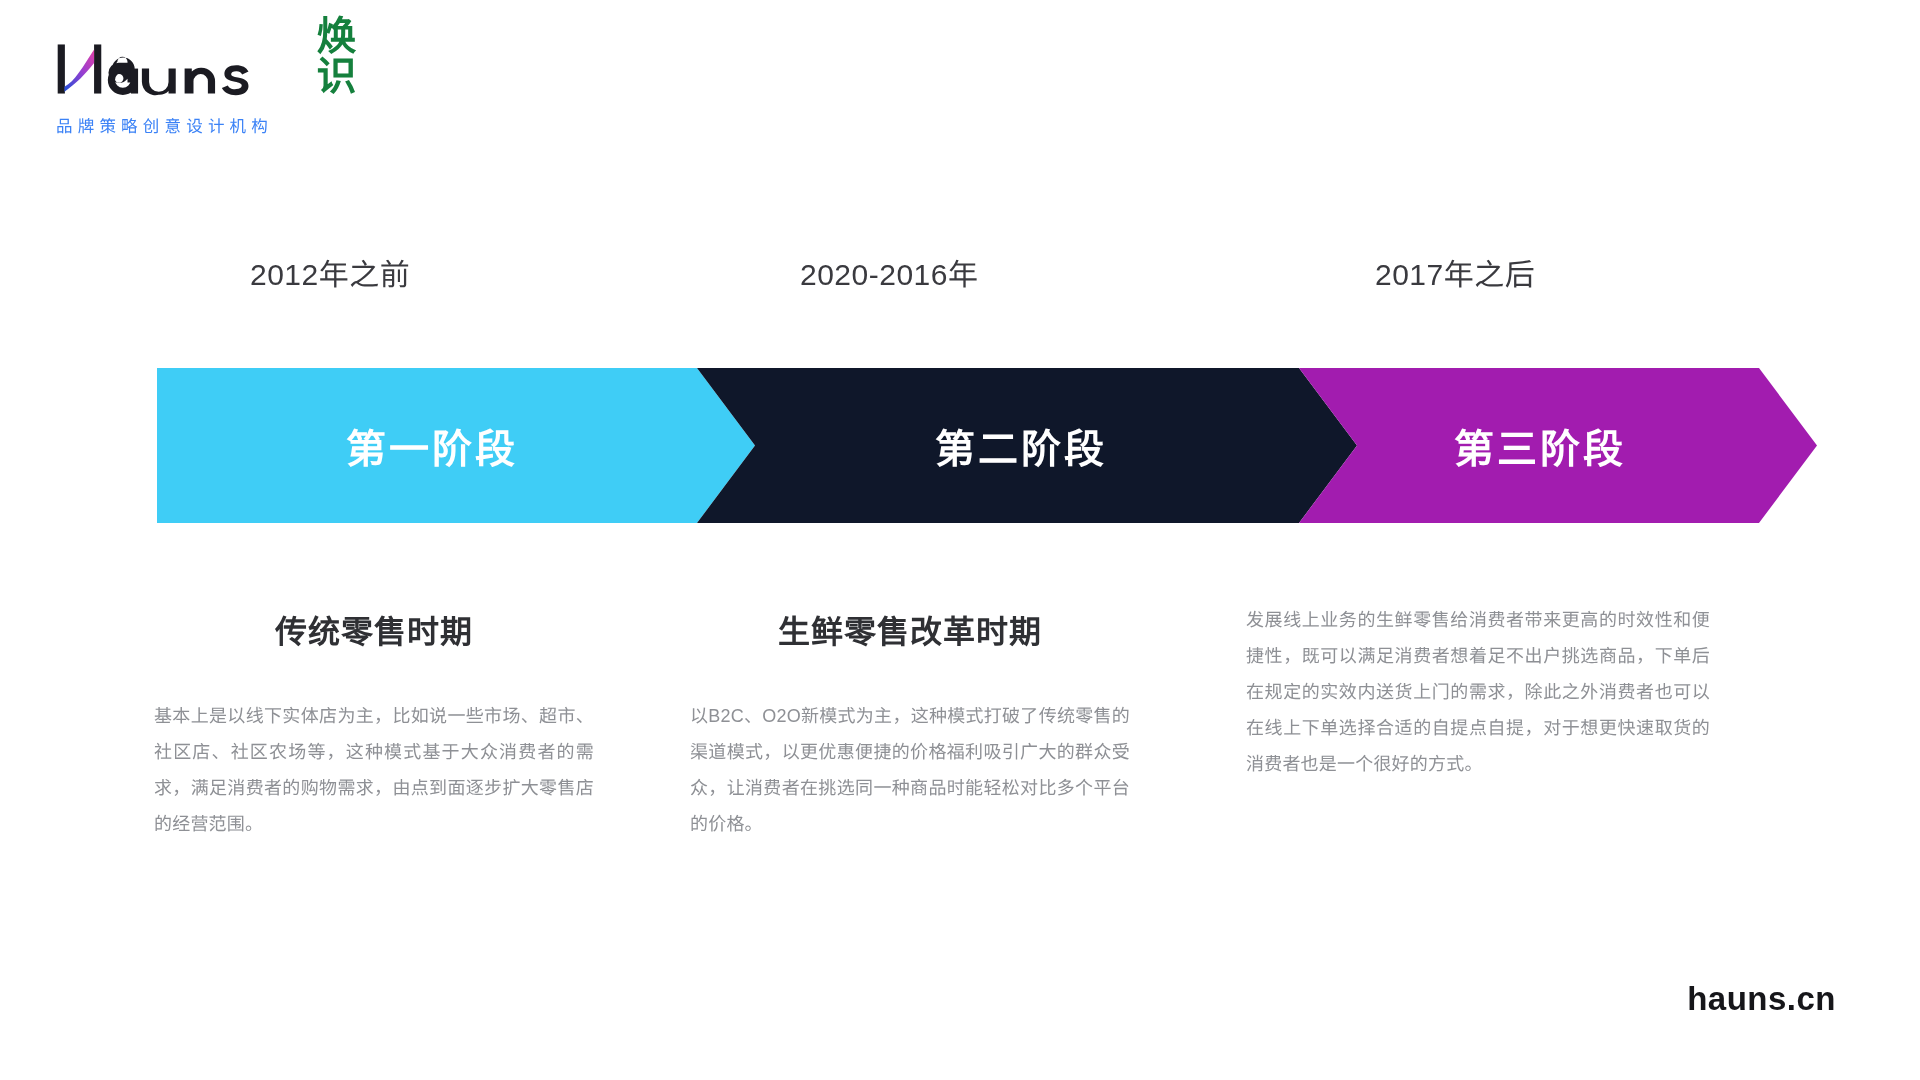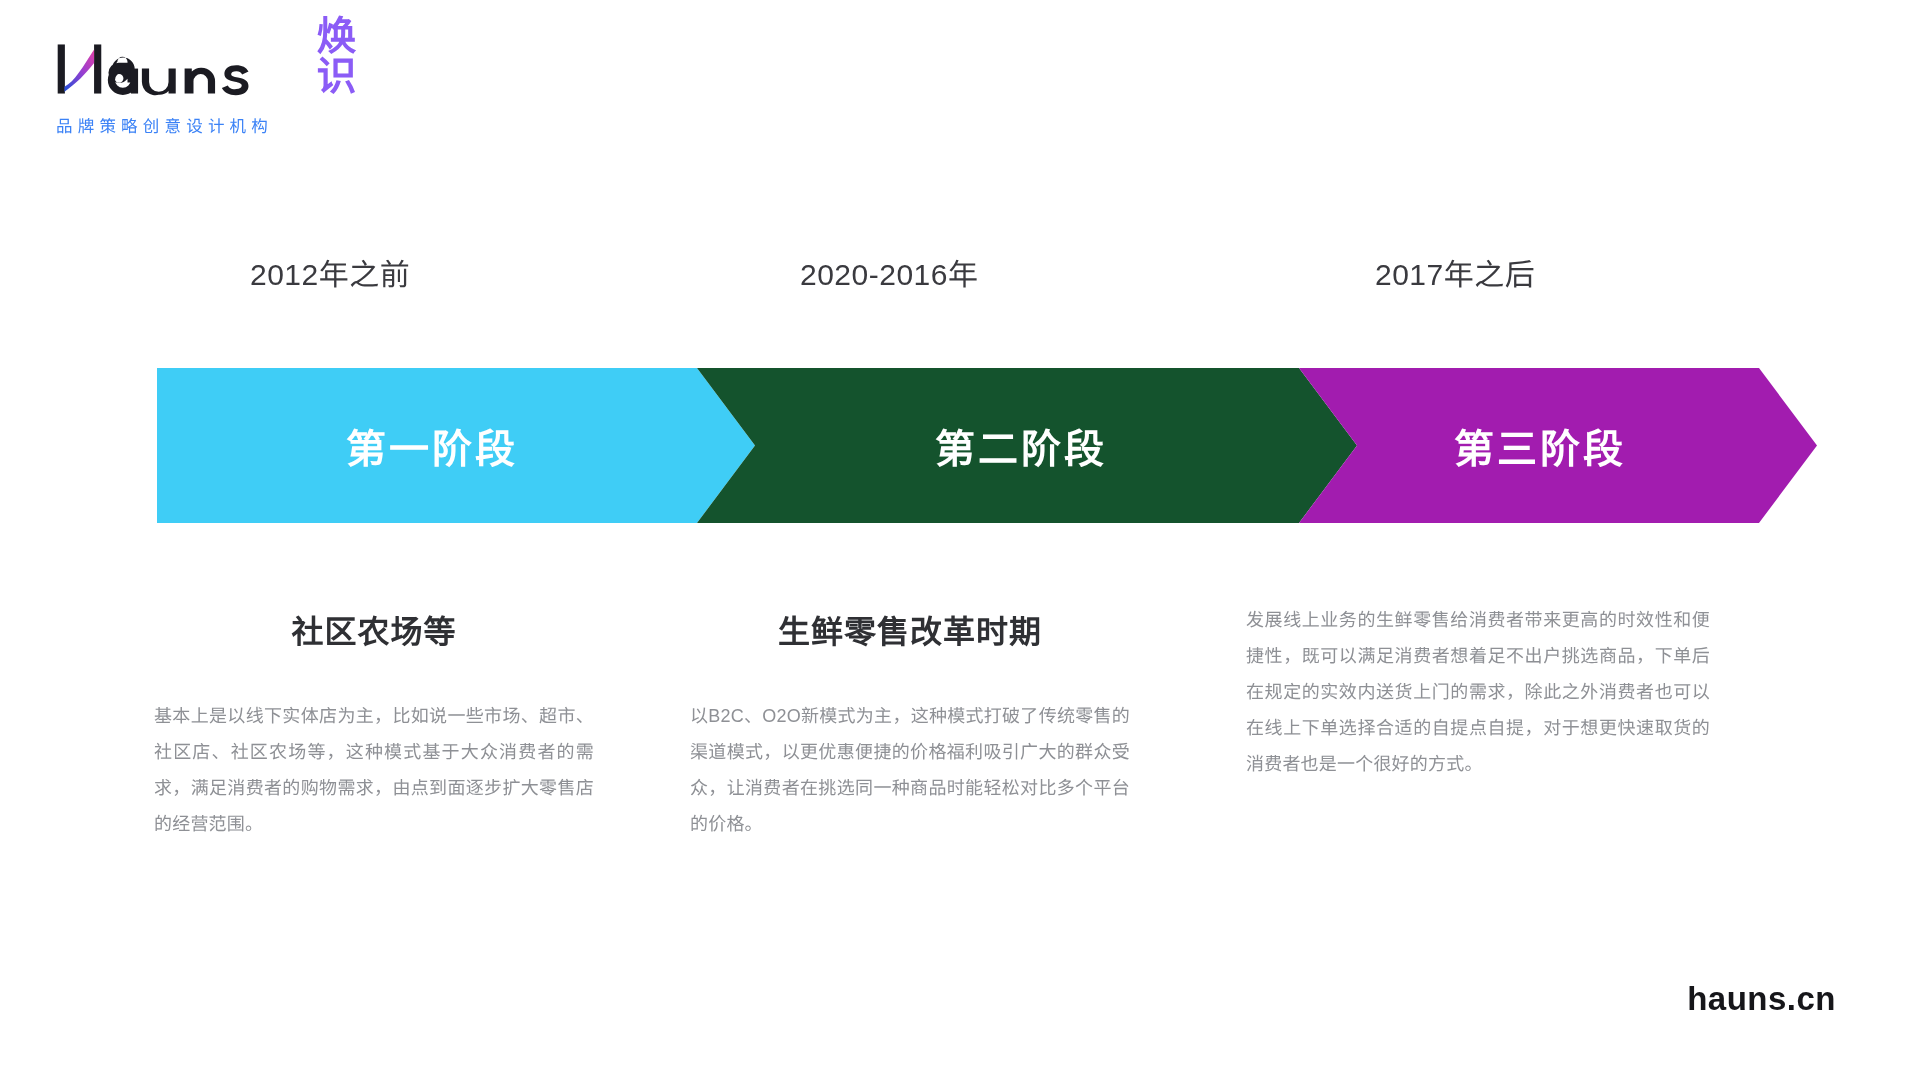--- a/index.html
+++ b/index.html
@@ -30,21 +30,21 @@
     height: 62px;
   }
   .logo-mark-svg {
     display: block;
     height: 62px;
     width: 282px;
   }
   .logo-cn {
     font-size: 40px;
     font-weight: 700;
-    color: #8b5cf6;
+    color: #15803d;
     letter-spacing: 1px;
     line-height: 1;
     margin-left: 22px;
     margin-bottom: 4px;
     font-family: "Liberation Sans", "DejaVu Sans", sans-serif;
   }
   .logo-tagline {
     margin-top: 13px;
     font-size: 16.5px;
     color: #3b82f6;
@@ -107,21 +107,21 @@
   }
   .chev-0 {
     left: 0;
     width: 598px;
     background: #3fcdf6;
     clip-path: polygon(0 0, 540px 0, 598px 50%, 540px 100%, 0 100%);
   }
   .chev-1 {
     left: 540px;
     width: 660px;
-    background: #14532d;
+    background: #0f172a;
     clip-path: polygon(0 0, 602px 0, 660px 50%, 602px 100%, 0 100%, 58px 50%);
   }
   .chev-2 {
     left: 1142px;
     width: 518px;
     background: #a21caf;
     clip-path: polygon(0 0, 460px 0, 518px 50%, 460px 100%, 0 100%, 58px 50%);
   }
   .chev-0 .chev-label { transform: translateX(-24px); }
   .chev-1 .chev-label { transform: translateX(-6px); }
@@ -233,21 +233,21 @@
     <div class="chev chev-1">
       <span class="chev-label">第二阶段</span>
     </div>
     <div class="chev chev-2">
       <span class="chev-label">第三阶段</span>
     </div>
   </div>
 
   <div class="cols">
     <div class="col col-0">
-      <h3 class="col-heading">社区农场等</h3>
+      <h3 class="col-heading">传统零售时期</h3>
       <p class="col-body">基本上是以线下实体店为主，比如说一些市场、超市、社区店、社区农场等，这种模式基于大众消费者的需求，满足消费者的购物需求，由点到面逐步扩大零售店的经营范围。</p>
     </div>
     <div class="col col-1">
       <h3 class="col-heading">生鲜零售改革时期</h3>
       <p class="col-body">以B2C、O2O新模式为主，这种模式打破了传统零售的渠道模式，以更优惠便捷的价格福利吸引广大的群众受众，让消费者在挑选同一种商品时能轻松对比多个平台的价格。</p>
     </div>
     <div class="col col-2">
       <p class="col-body">发展线上业务的生鲜零售给消费者带来更高的时效性和便捷性，既可以满足消费者想着足不出户挑选商品，下单后在规定的实效内送货上门的需求，除此之外消费者也可以在线上下单选择合适的自提点自提，对于想更快速取货的消费者也是一个很好的方式。</p>
     </div>
   </div>

